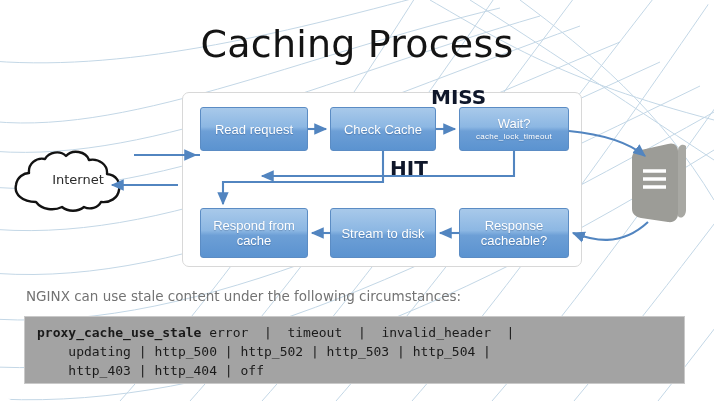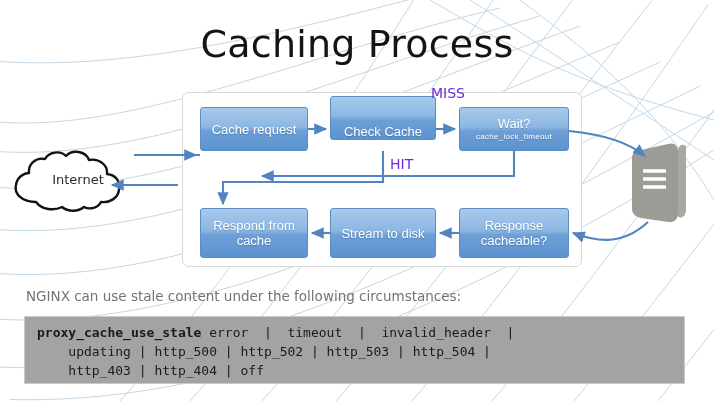--- a/index.html
+++ b/index.html
@@ -64,33 +64,34 @@
   }
   .pbox .sub {
     font-family: Liberation Sans, sans-serif;
     font-size: 8px;
     line-height: 10px;
     letter-spacing: 0.3px;
     margin-top: 1px;
   }
 
   #box-read-request   { left: 200px; top: 107px; width: 108px; height: 44px; }
-  #box-check-cache    { left: 330px; top: 96px; width: 106px; height: 44px; justify-content: flex-end; }
+  #box-check-cache    { left: 330px; top: 107px; width: 106px; height: 44px; }
   #box-wait           { left: 459px; top: 107px; width: 110px; height: 44px; }
   #box-respond-cache  { left: 200px; top: 208px; width: 108px; height: 50px; }
   #box-stream-disk    { left: 330px; top: 208px; width: 106px; height: 50px; }
   #box-response-cache { left: 459px; top: 208px; width: 110px; height: 50px; }
 
   
   .flow-label {
     position: absolute;
-    font-size: 14px;
-    color: #6d28d9;
+    font-size: 20px;
+    color: #0f172a;
     font-family: "DejaVu Sans", sans-serif;
     white-space: nowrap;
+    font-weight: bold;
   }
   #label-miss { left: 431px; top: 85px; }
   #label-hit  { left: 390px; top: 156px; }
 
   
   #cloud-label {
     position: absolute;
     left: 38px; top: 172px;
     width: 80px;
     text-align: center;
@@ -209,21 +210,21 @@
 
       <path d="M569,131 C600,134 628,142 645,156"></path>
     </g>
 
     <g stroke="#5285c0" stroke-width="2.1" fill="none">
       <line x1="196" y1="155" x2="200" y2="155"></line>
     </g>
   </svg>
 
   <div class="pbox" id="box-read-request">
-    <span>Cache request</span>
+    <span>Read request</span>
   </div>
 
   <div class="pbox" id="box-check-cache">
     <span>Check Cache</span>
   </div>
 
   <div class="pbox" id="box-wait">
     <span>Wait?</span>
     <span class="sub">cache_lock_timeout</span>
   </div>

